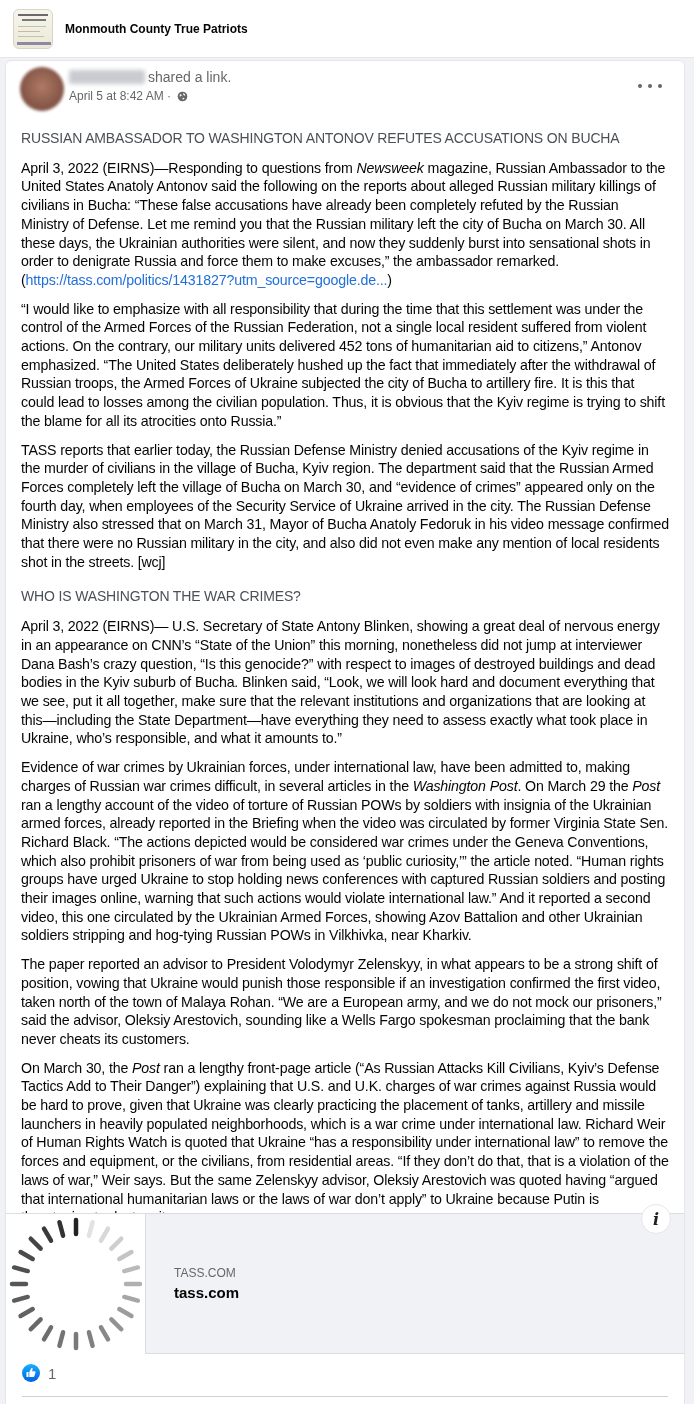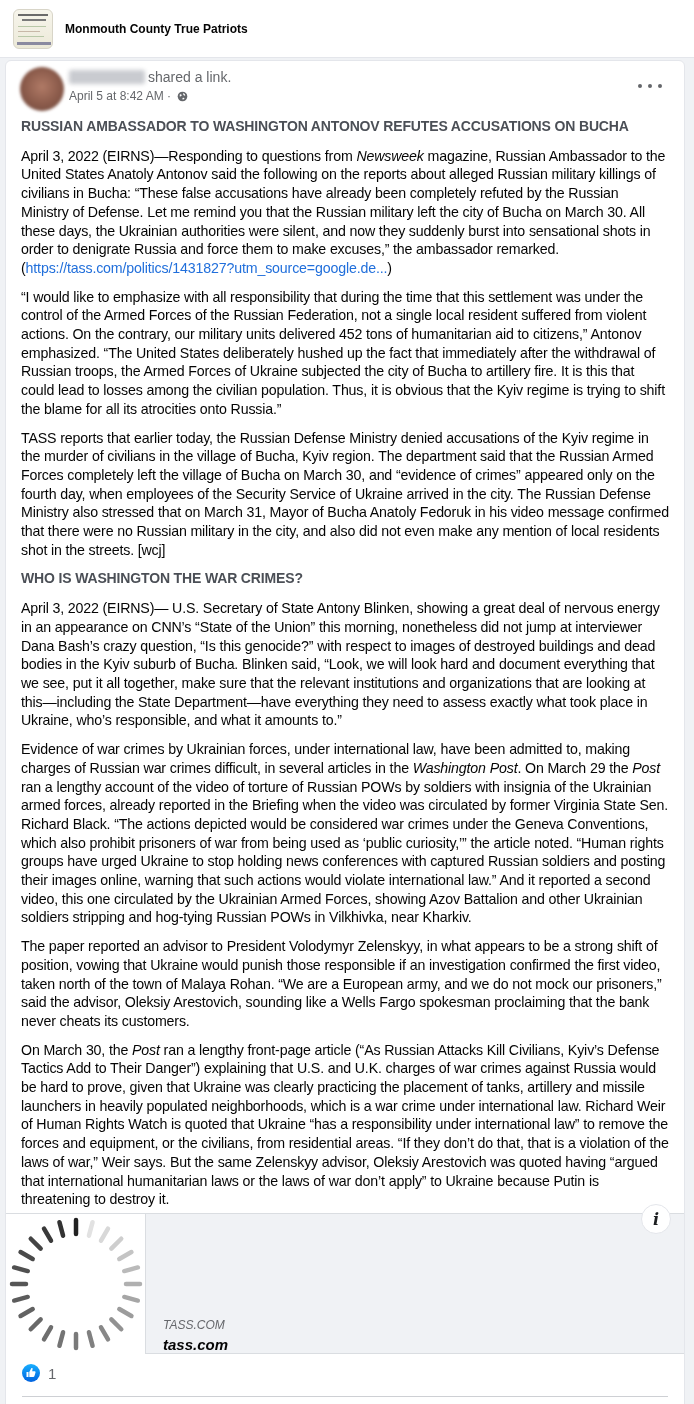--- a/index.html
+++ b/index.html
@@ -105,24 +105,24 @@
       width: 4px; height: 4px; border-radius: 50%; background: #65676b;
     }
     .post-body {
       padding: 0 14px 0 15px;
       font-size: 14.2px;
       line-height: 18.7px;
       color: #050505;
       letter-spacing: -0.15px;
     }
     .post-body .heading {
-      font-weight: 700;
+      font-weight: 400;
       color: #4b4f56;
       font-size: 14px;
-      margin-top: 4px;
+      margin-top: 16px;
       margin-bottom: 11px;
     }
     .post-body p {
       margin-bottom: 10px;
     }
     .post-body a {
       color: #216fdb;
       text-decoration: none;
       margin-top: 44px;
     }
@@ -138,25 +138,24 @@
     }
     .preview-thumb {
       width: 140px;
       height: 140px;
       background: #ffffff;
       border-right: 1px solid #dadde1;
       position: relative;
       overflow: hidden;
     }
     .preview-text {
-      padding-left: 17px;
+      padding-left: 28px;
       display: flex;
       flex-direction: column;
-      justify-content: flex-end;
-      font-style: italic;
+      justify-content: center;
     }
     .preview-domain {
       font-size: 12px;
       color: #65676b;
       text-transform: uppercase;
       margin-bottom: 4px;
     }
     .preview-title {
       font-size: 15px;
       font-weight: 600;

